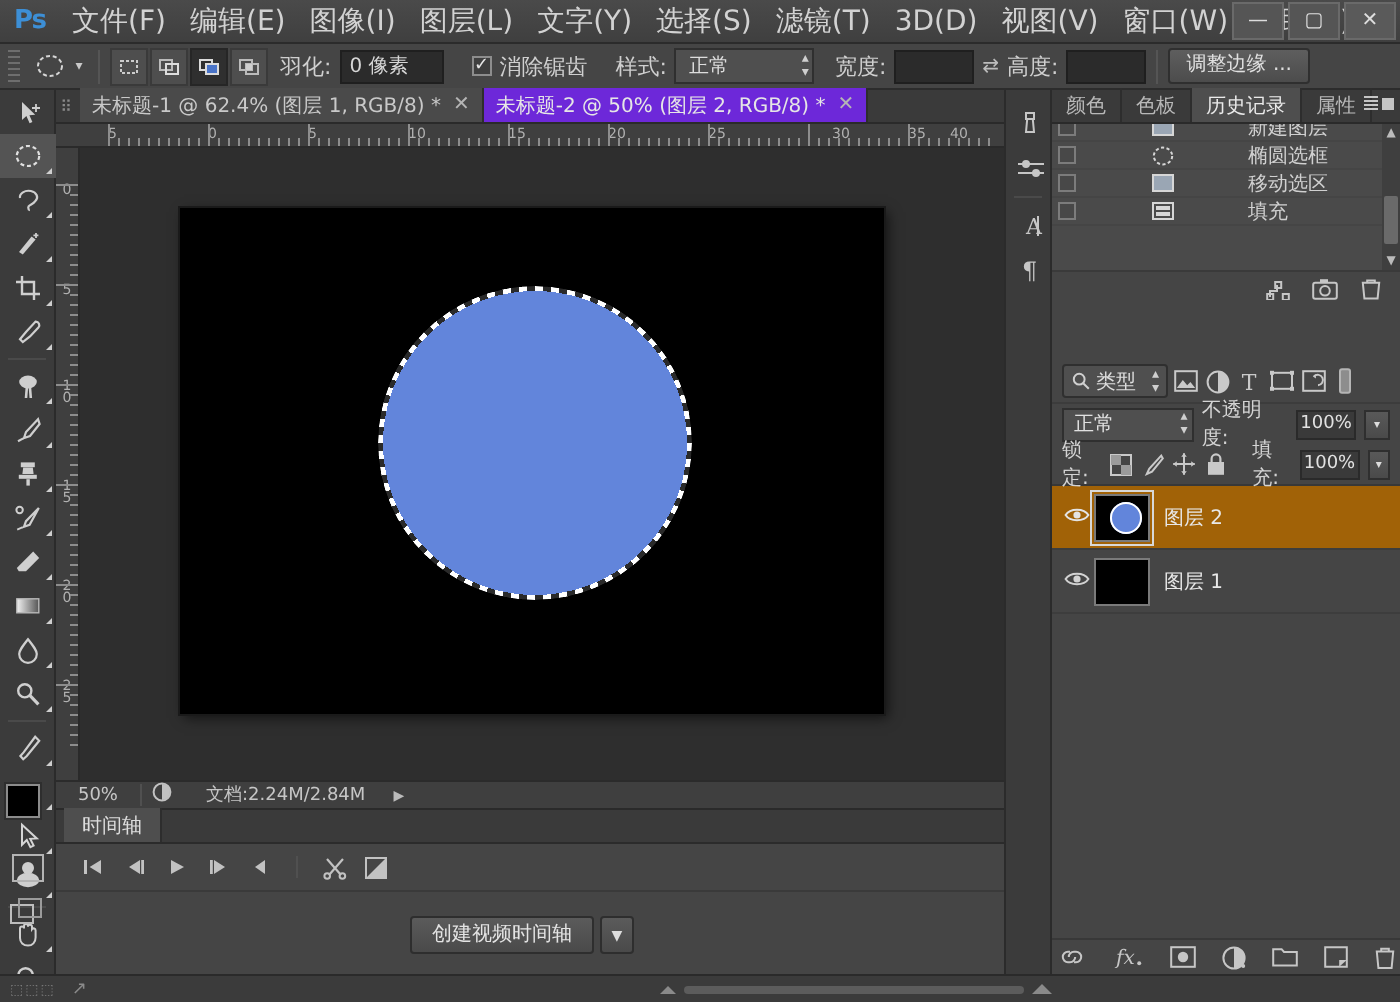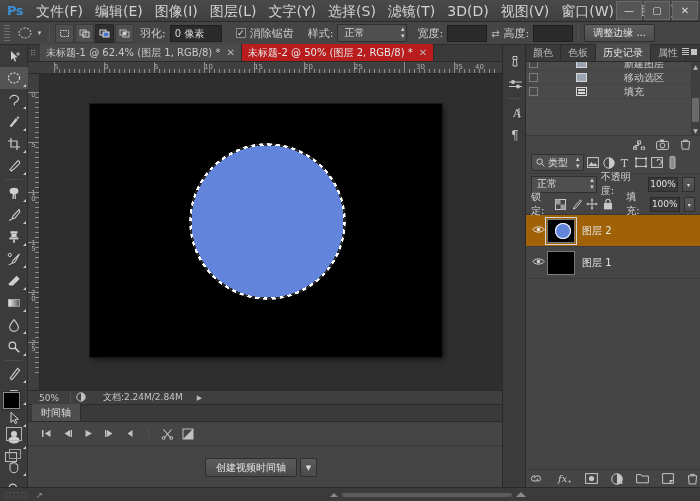--- a/index.html
+++ b/index.html
@@ -81,21 +81,21 @@
   
   .tabrow{
     position:absolute; left:28px; top:45px; width:(672px); right:0; height:17px;
     background:#3a3a3a; border-bottom:1px solid #2a2a2a; display:flex; align-items:flex-end;
   }
   .doctab{
     height:17px; background:#4a4a4a; border-right:1px solid #2d2d2d;
     display:flex; align-items:center; padding:0 6px; font-size:10px; color:#c9c9c9;
     white-space:nowrap;
   }
-  .doctab.active{ background:#b91c1c; color:#e6e6e6; }
+  .doctab.active{ background:#6d28d9; color:#e6e6e6; }
   .tabclose{ margin-left:6px; font-size:10px; color:#b5b5b5; }
   .tabgrip{
     position:absolute;left:28px;top:45px;width:10px;height:17px;
     color:#8a8a8a;font-size:8px;text-align:center;line-height:17px;
   }
 
   
   .toolbar{
     position:absolute; left:0; top:45px; width:28px; bottom:0;
     background:#3b3b3b; border-right:1px solid #2b2b2b;
@@ -260,20 +260,21 @@
   .hsb-up{ top:1px;} .hsb-dn{ bottom:1px;}
   .hist-foot{
     height:17px;background:#454545;display:flex;align-items:center;justify-content:flex-end;
     gap:11px;padding-right:9px;border-top:1px solid #3a3a3a;
   }
 
   
   .lay-filter{
     height:22px;display:flex;align-items:center;padding:0 5px;gap:2px;
     border-bottom:1px solid #3c3c3c;
+    margin-top:28px;
   }
   .kindsel{
     background:#4f4f4f;border:1px solid #2f2f2f;border-radius:2px;height:17px;
     display:flex;align-items:center;padding:0 3px 0 4px;gap:3px;font-size:10px;color:#ddd;
     min-width:52px;justify-content:space-between;
   }
   .fico{ width:14px;height:16px;display:flex;align-items:center;justify-content:center;color:#c9c9c9;}
   .lay-row{
     height:20px;display:flex;align-items:center;padding:0 5px;gap:4px;font-size:10px;color:#d4d4d4;
   }
@@ -871,20 +872,29 @@
         <span class="hico">
           <svg width="11" height="9" viewBox="0 0 11 9">
               <rect x="0.5" y="0.5" width="10" height="8" fill="#9aa6b4" stroke="#d6d6d6"></rect>
             </svg>
         </span>
         <span>新建图层</span>
       </div>
       <div class="hrow">
         <span class="hchk"></span>
         <span class="hico">
+          <svg width="11" height="10" viewBox="0 0 11 10">
+              <ellipse cx="5.5" cy="5" rx="4.6" ry="4.2" fill="none" stroke="#d6d6d6" stroke-dasharray="1.6 1.2"></ellipse>
+            </svg>
+        </span>
+        <span>椭圆选框</span>
+      </div>
+      <div class="hrow">
+        <span class="hchk"></span>
+        <span class="hico">
           <svg width="11" height="9" viewBox="0 0 11 9">
               <rect x="0.5" y="0.5" width="10" height="8" fill="#9aa6b4" stroke="#d6d6d6"></rect>
             </svg>
         </span>
         <span>移动选区</span>
       </div>
       <div class="hrow">
         <span class="hchk"></span>
         <span class="hico">
           <svg width="11" height="9" viewBox="0 0 11 9">

